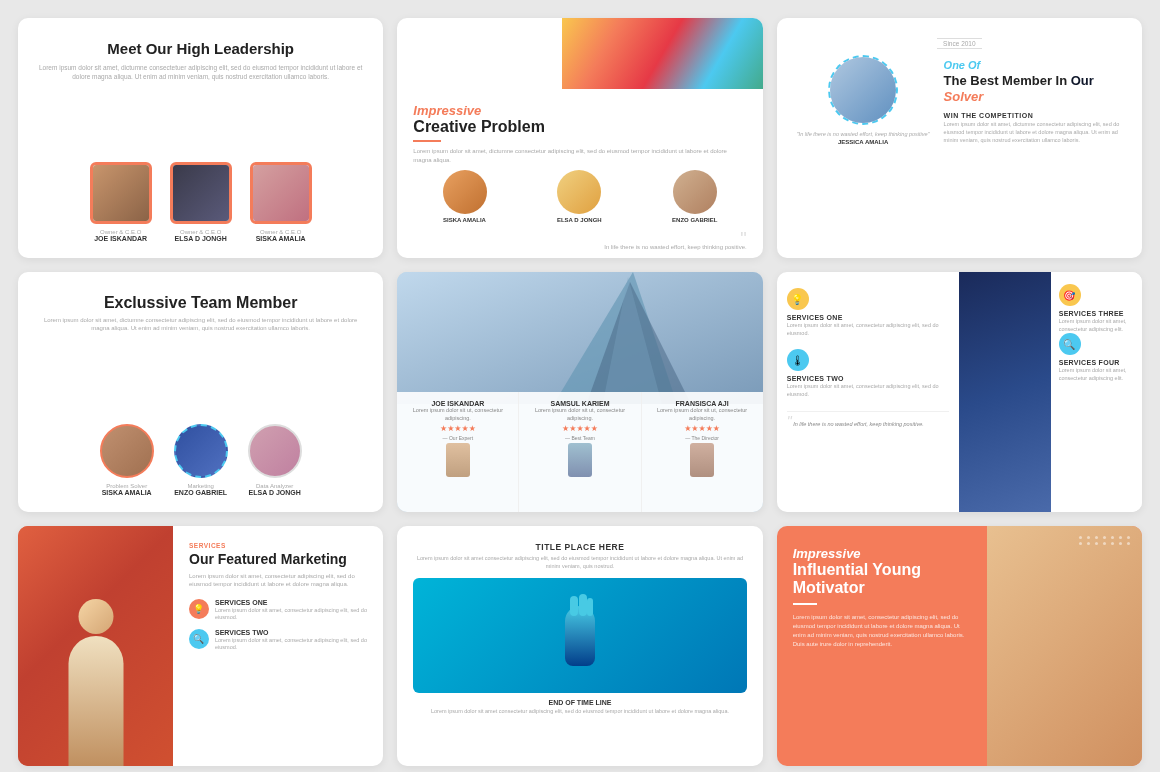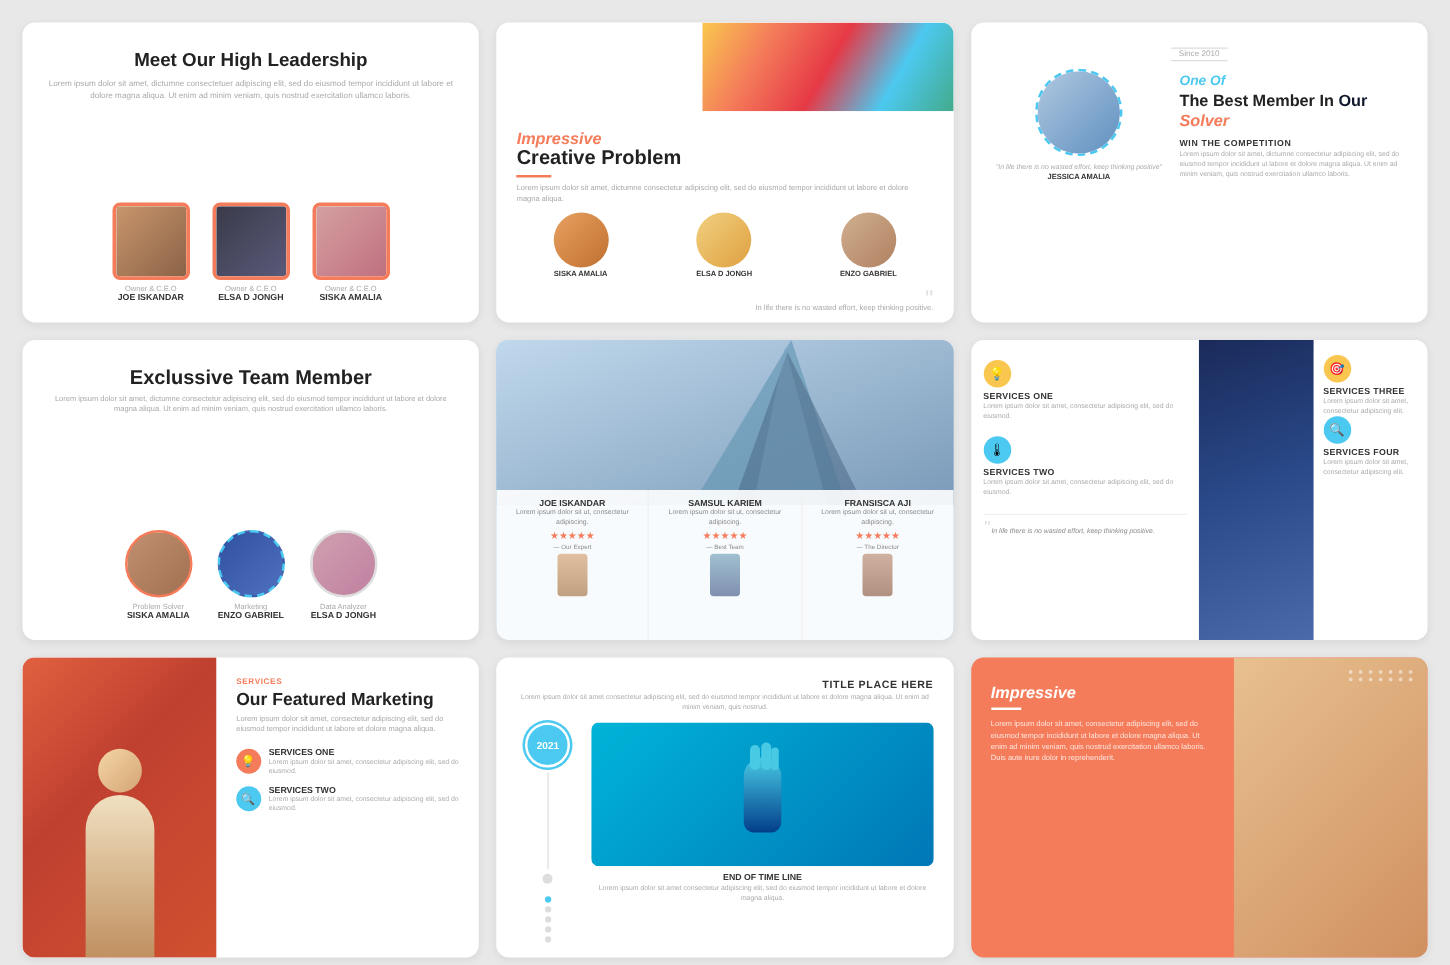--- a/index.html
+++ b/index.html
@@ -342,38 +342,24 @@
         <div class="card7-sicon sicon-teal">🔍</div>
         <div>
           <div class="card7-sname">SERVICES TWO</div>
           <div class="card7-sdesc">Lorem ipsum dolor sit amet, consectetur adipiscing elit, sed do eiusmod.</div>
         </div>
       </div>
     </div>
   </div>
 
   <div class="card" style="padding:16px 16px 12px;display:flex;flex-direction:column;">
-    <div style="font-size:8.5px;font-weight:700;color:#333;text-align:right;letter-spacing:0.5px;margin-bottom:3px;">TITLE PLACE HERE</div>
+    <div style="font-size:8.5px;font-weight:700;color:#333;text-align:center;letter-spacing:0.5px;margin-bottom:3px;">TITLE PLACE HERE</div>
     <div style="font-size:5.5px;color:#aaa;text-align:center;line-height:1.4;margin-bottom:8px;">Lorem ipsum dolor sit amet consectetur adipiscing elit, sed do eiusmod tempor incididunt ut labore et dolore magna aliqua. Ut enim ad minim veniam, quis nostrud.</div>
     <div style="display:flex;gap:10px;flex:1;">
 
-      <div style="display:flex;flex-direction:column;align-items:center;flex:0 0 50px;">
-        <div style="width:36px;height:36px;border-radius:50%;background:#4cc9f0;border:2px solid #fff;box-shadow:0 0 0 2px #4cc9f0;display:flex;align-items:center;justify-content:center;z-index:2;">
-          <span style="color:#fff;font-size:8px;font-weight:700;">2021</span>
-        </div>
-        <div style="width:1px;flex:1;background:#ddd;margin:4px 0;"></div>
-        <div style="width:8px;height:8px;border-radius:50%;background:#ddd;margin-bottom:4px;"></div>
-        <div style="display:flex;flex-direction:column;gap:3px;align-items:center;margin-top:6px;">
-          <div style="width:5px;height:5px;border-radius:50%;background:#4cc9f0;"></div>
-          <div style="width:5px;height:5px;border-radius:50%;background:#ddd;"></div>
-          <div style="width:5px;height:5px;border-radius:50%;background:#ddd;"></div>
-          <div style="width:5px;height:5px;border-radius:50%;background:#ddd;"></div>
-          <div style="width:5px;height:5px;border-radius:50%;background:#ddd;"></div>
-        </div>
-      </div>
 
       <div style="flex:1;display:flex;flex-direction:column;gap:6px;">
 
         <div style="width:100%;height:115px;border-radius:6px;overflow:hidden;">
           <div style="width:100%;height:100%;background:linear-gradient(135deg,#00b4d8 0%,#0077b6 100%);display:flex;align-items:center;justify-content:center;">
 
             <div style="width:30px;height:60px;background:linear-gradient(180deg,#48cae4,#023e8a);border-radius:15px 15px 8px 8px;position:relative;">
               <div style="position:absolute;top:-10px;left:5px;width:8px;height:20px;background:#48cae4;border-radius:4px;"></div>
               <div style="position:absolute;top:-12px;left:14px;width:8px;height:22px;background:#48cae4;border-radius:4px;"></div>
               <div style="position:absolute;top:-8px;left:22px;width:6px;height:18px;background:#48cae4;border-radius:3px;"></div>
@@ -384,20 +370,21 @@
           <div style="font-size:7px;font-weight:700;color:#333;">END OF TIME LINE</div>
           <div style="font-size:5.5px;color:#aaa;line-height:1.4;margin-top:2px;">Lorem ipsum dolor sit amet consectetur adipiscing elit, sed do eiusmod tempor incididunt ut labore et dolore magna aliqua.</div>
         </div>
       </div>
     </div>
   </div>
 
   <div class="card card9">
     <div class="card9-text">
       <div class="card9-imp">Impressive</div>
+      <div class="card9-title">Influential Young Motivator</div>
       <div class="card9-line"></div>
       <div class="card9-desc">Lorem ipsum dolor sit amet, consectetur adipiscing elit, sed do eiusmod tempor incididunt ut labore et dolore magna aliqua. Ut enim ad minim veniam, quis nostrud exercitation ullamco laboris. Duis aute irure dolor in reprehenderit.</div>
     </div>
     <div class="card9-photo">
 
       <div style="position:absolute;top:10px;right:10px;display:grid;grid-template-columns:repeat(7,5px);gap:3px;z-index:2;">
         <div style="width:3px;height:3px;border-radius:50%;background:rgba(255,255,255,0.5);"></div>
         <div style="width:3px;height:3px;border-radius:50%;background:rgba(255,255,255,0.5);"></div>
         <div style="width:3px;height:3px;border-radius:50%;background:rgba(255,255,255,0.5);"></div>
         <div style="width:3px;height:3px;border-radius:50%;background:rgba(255,255,255,0.5);"></div>

